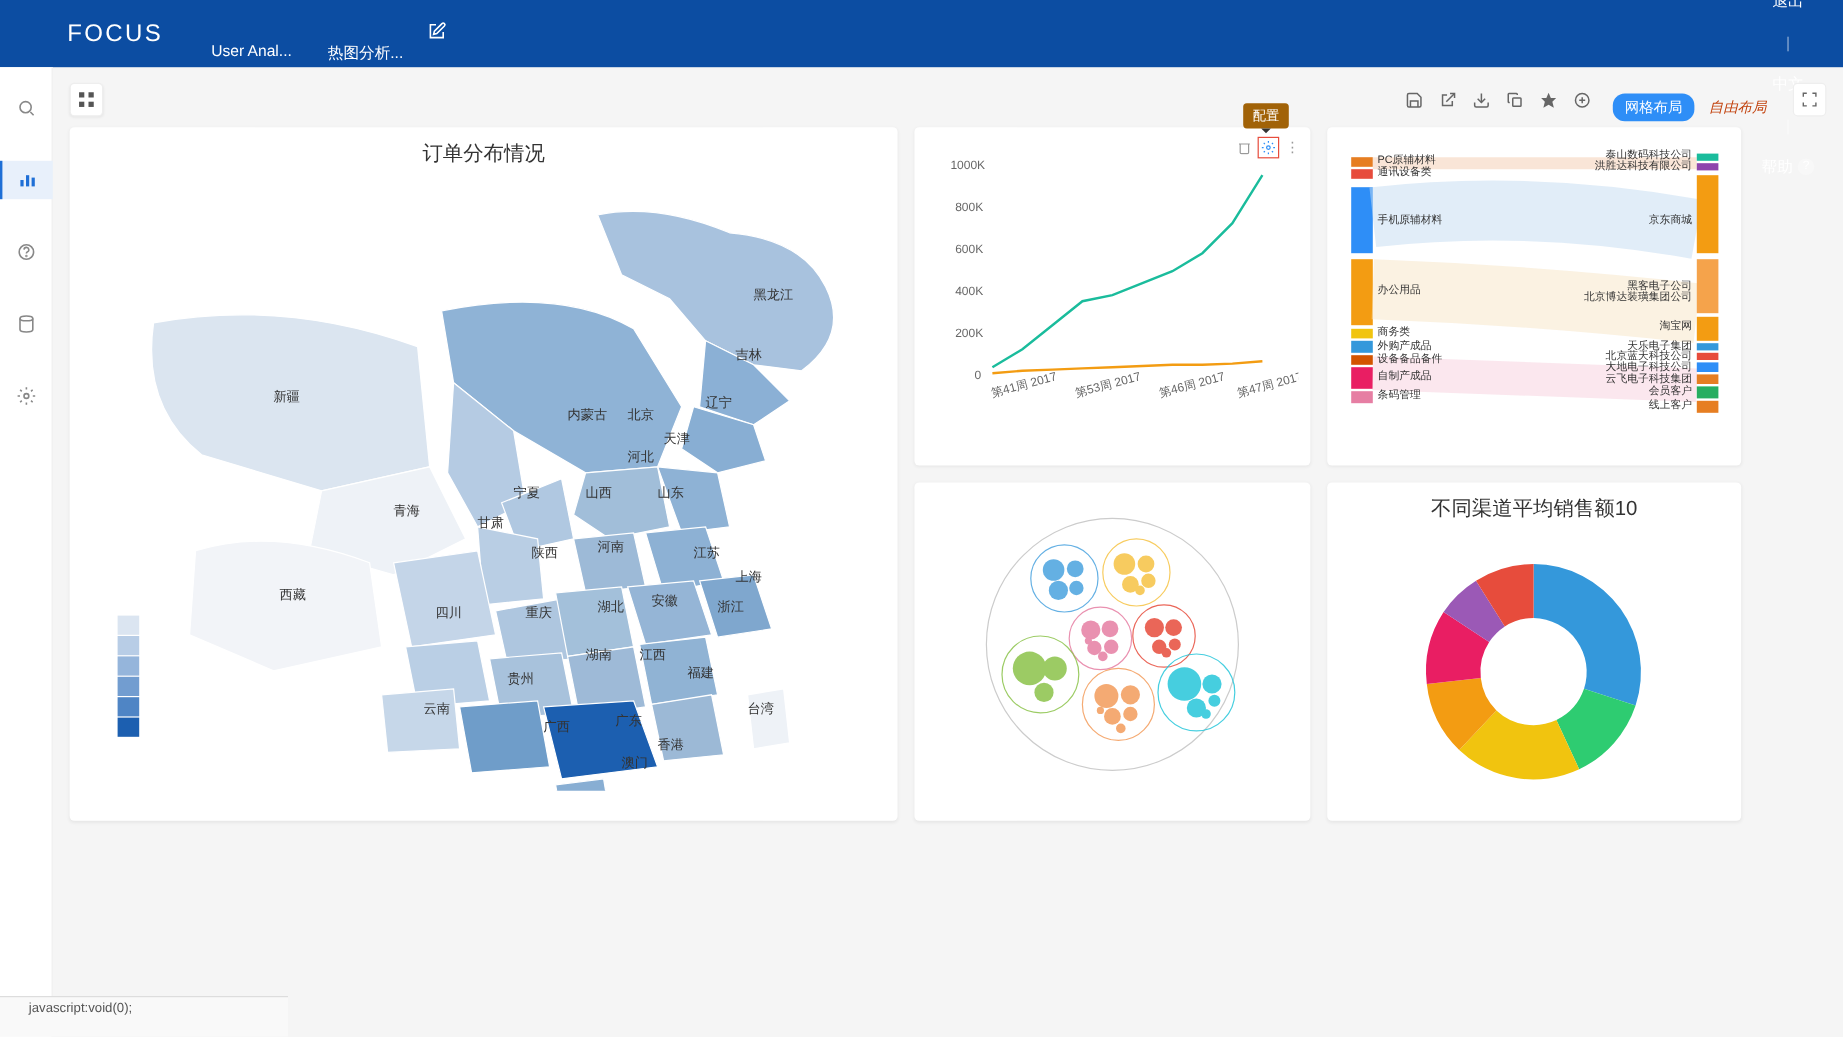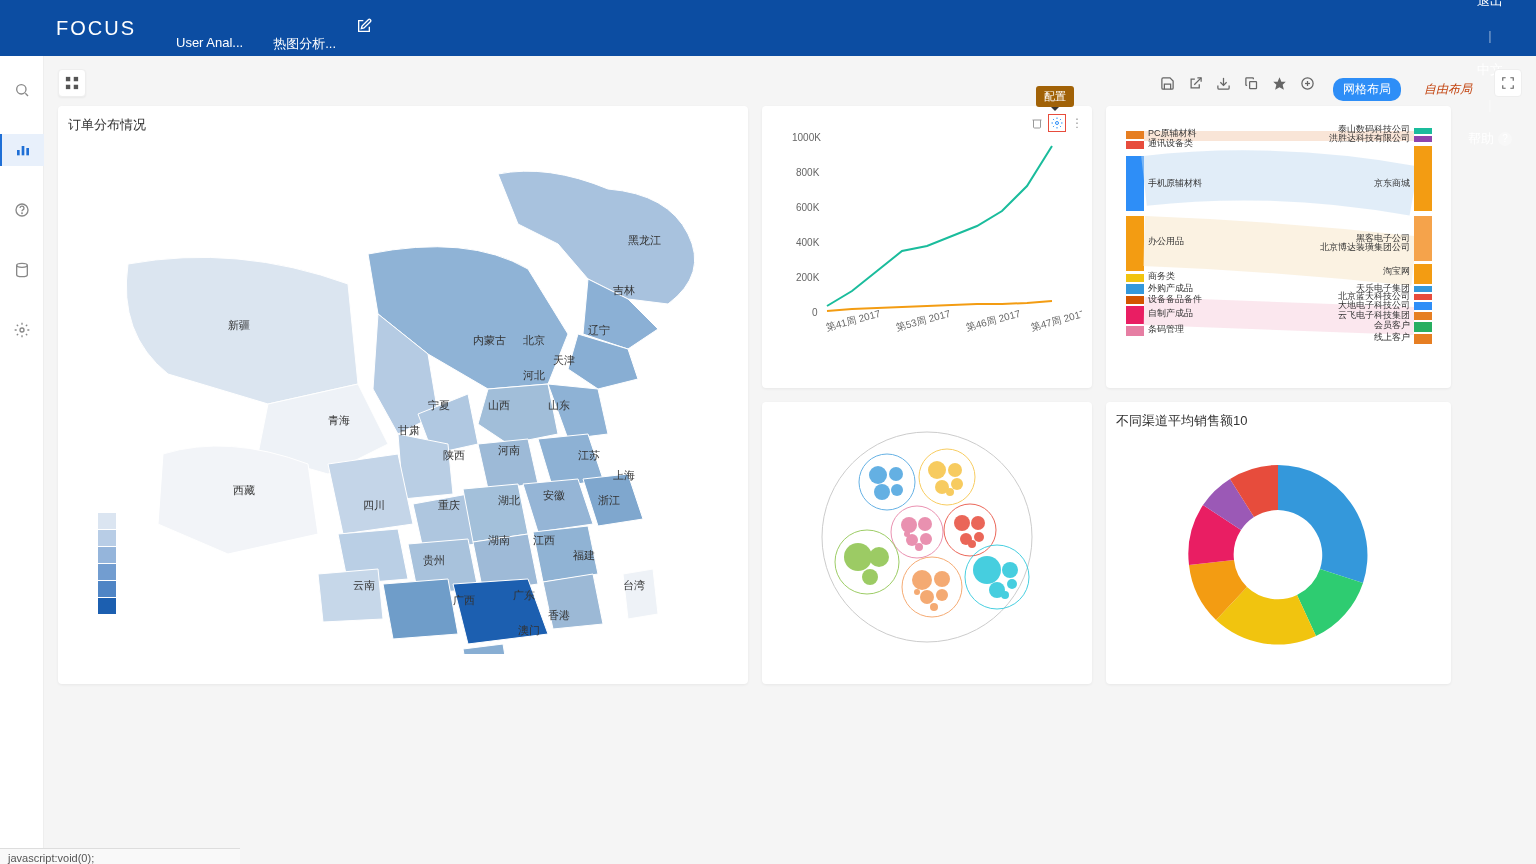--- a/index.html
+++ b/index.html
@@ -22,31 +22,31 @@
 .sidebar { position: absolute; left: 0; top: 56px; bottom: 0; width: 44px; background: #fff; border-right: 1px solid #eee; display: flex; flex-direction: column; align-items: center; padding-top: 18px; gap: 28px; }
 .sidebar-item { width: 44px; height: 32px; display: flex; align-items: center; justify-content: center; cursor: pointer; color: #888; }
 .sidebar-item.active { background: #e8f0fb; color: #1f6fd6; border-left: 2px solid #1f6fd6; }
 
 
 .main { position: absolute; left: 44px; right: 0; top: 56px; bottom: 0; padding: 10px 14px; overflow: hidden; }
 .toolbar { display: flex; align-items: center; height: 34px; margin-bottom: 6px; }
 .grid-toggle { width: 28px; height: 28px; background: #fff; border: 1px solid #eee; border-radius: 4px; display: flex; align-items: center; justify-content: center; cursor: pointer; box-shadow: 0 1px 2px rgba(0,0,0,0.05); }
 .toolbar-right { margin-left: auto; display: flex; align-items: center; gap: 4px; }
 .tool-btn { width: 24px; height: 24px; display: flex; align-items: center; justify-content: center; cursor: pointer; color: #666; }
-.layout-pills { display: flex; gap: 13px; margin-left: 10px; margin-top: 12px; }
+.layout-pills { display: flex; gap: 2px; margin-left: 10px; margin-top: 12px; }
 .pill { padding: 3px 10px; border-radius: 10px; font-size: 12px; cursor: pointer; }
 .pill.active { background: #2e8ef7; color: #fff; }
 .pill.inactive { color: #c2410c; font-style: italic; }
 .fullscreen-btn { width: 28px; height: 28px; background: #fff; border: 1px solid #eee; border-radius: 4px; display: flex; align-items: center; justify-content: center; cursor: pointer; margin-left: 8px; }
 
 
 .dashboard { display: grid; grid-template-columns: 690px 330px 345px; grid-template-rows: 282px 282px; gap: 14px; }
 .panel { background: #fff; border-radius: 4px; box-shadow: 0 1px 3px rgba(0,0,0,0.06); position: relative; padding: 10px; }
 .panel.map { grid-row: 1 / 3; }
-.panel-title { text-align: left; font-size: 13px; color: #333; font-weight: 500; }
+.panel-title { text-align: center; font-size: 17px; color: #333; font-weight: 500; }
 .panel-actions { position: absolute; top: 8px; right: 6px; display: flex; gap: 2px; align-items: center; }
 .action-ic { width: 18px; height: 18px; display: flex; align-items: center; justify-content: center; cursor: pointer; color: #999; font-size: 12px; }
 .action-ic.highlight { border: 1.5px solid #e74c3c; color: #2e8ef7; }
 .tooltip { position: absolute; top: -28px; right: 12px; background: #a16207; color: #fff; font-size: 11px; padding: 3px 8px; border-radius: 3px; }
 .tooltip::after { content: ''; position: absolute; bottom: -4px; left: 50%; margin-left: -4px; border: 4px solid transparent; border-top-color: #333; border-bottom: none; }
 
 
 .map-svg { width: 100%; height: 520px; }
 .province-label { font-size: 11px; fill: #333; pointer-events: none; }
 .legend-grad { position: absolute; left: 40px; bottom: 70px; display: flex; flex-direction: column; gap: 1px; }
@@ -60,21 +60,21 @@
 .sankey-svg { width: 100%; height: 240px; }
 .sankey-label { font-size: 9px; fill: #333; }
 
 
 .bubble-svg { width: 100%; height: 240px; }
 
 
 .donut-svg { width: 100%; height: 240px; }
 
 
-.status-bar { position: absolute; left: 0; bottom: 0; height: 16px; background: #f9f9f9; border-top: 1px solid #ddd; font-size: 11px; color: #555; padding: 3px 8px; width: 240px; }
+.status-bar { position: absolute; left: 0; bottom: 0; height: 34px; background: #f9f9f9; border-top: 1px solid #ddd; font-size: 11px; color: #555; padding: 3px 24px; width: 240px; }
 </style>
 </head>
 <body>
 
 <div class="header">
   <div class="logo">
     <svg class="logo-icon" viewBox="0 0 24 24">
         <path d="M12 2 A10 10 0 1 0 12 22 A6 6 0 1 1 12 2 Z" fill="#fff"></path>
       </svg>
     <span>FOCUS</span>

